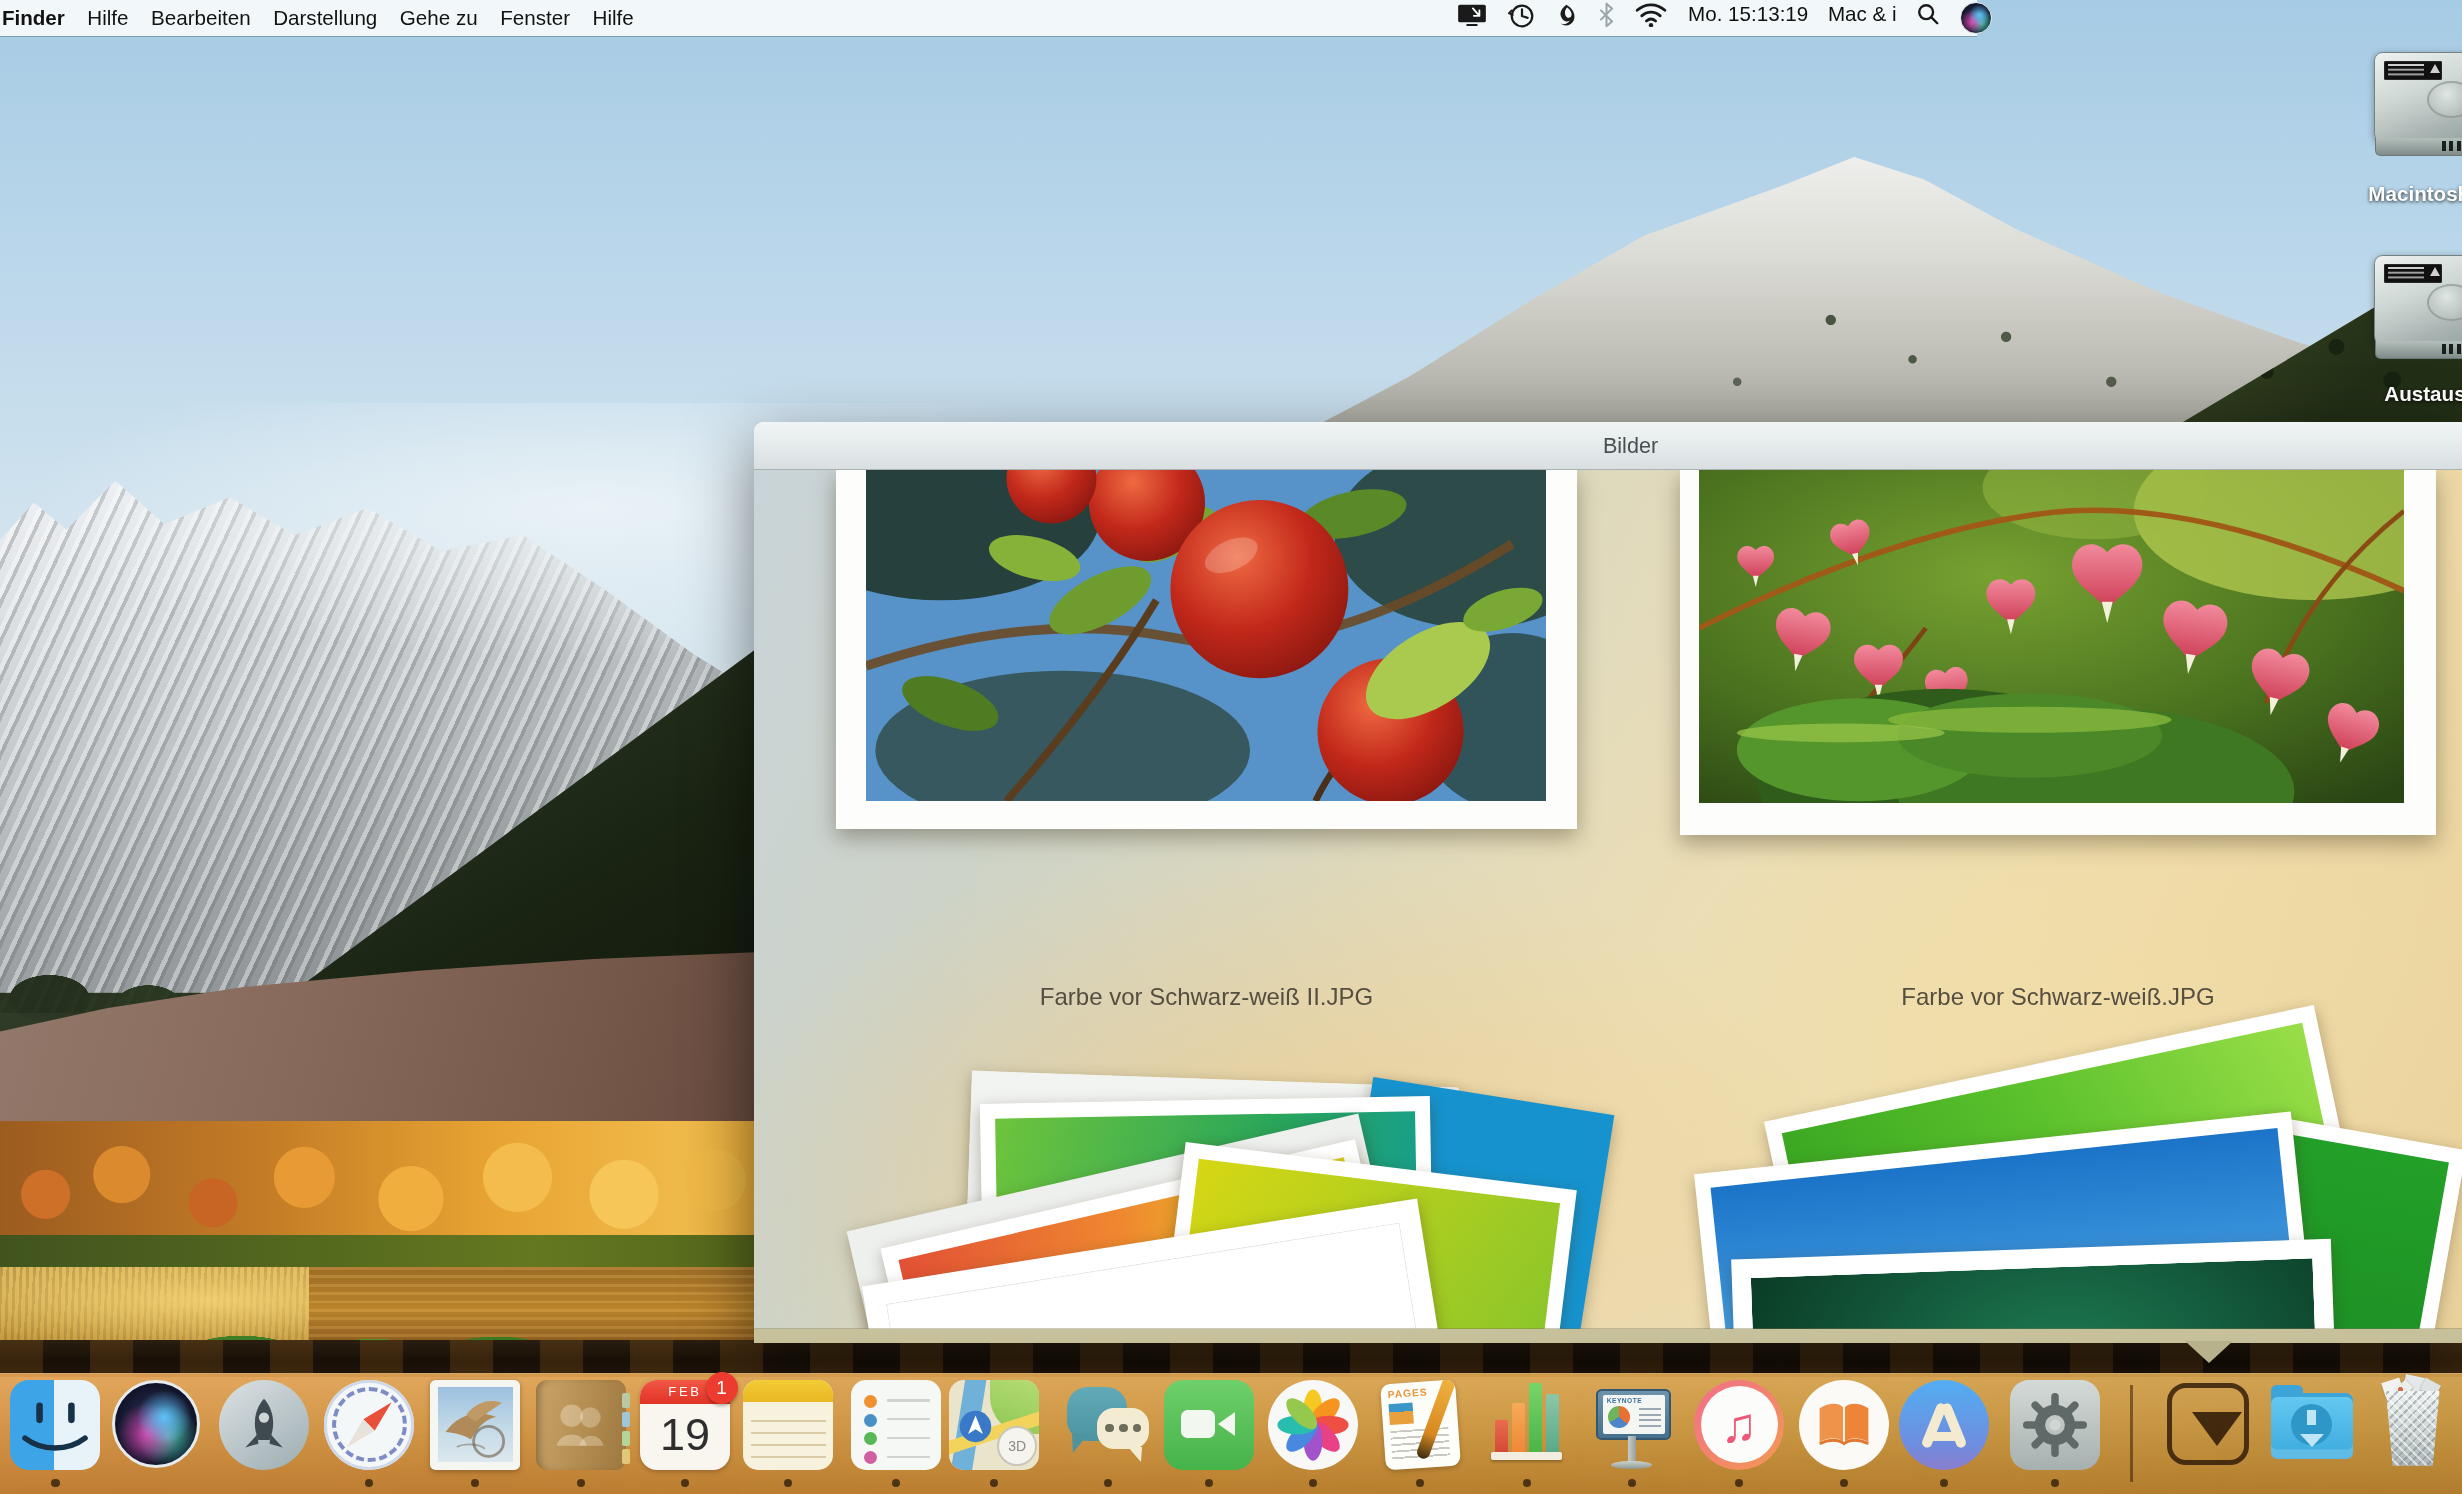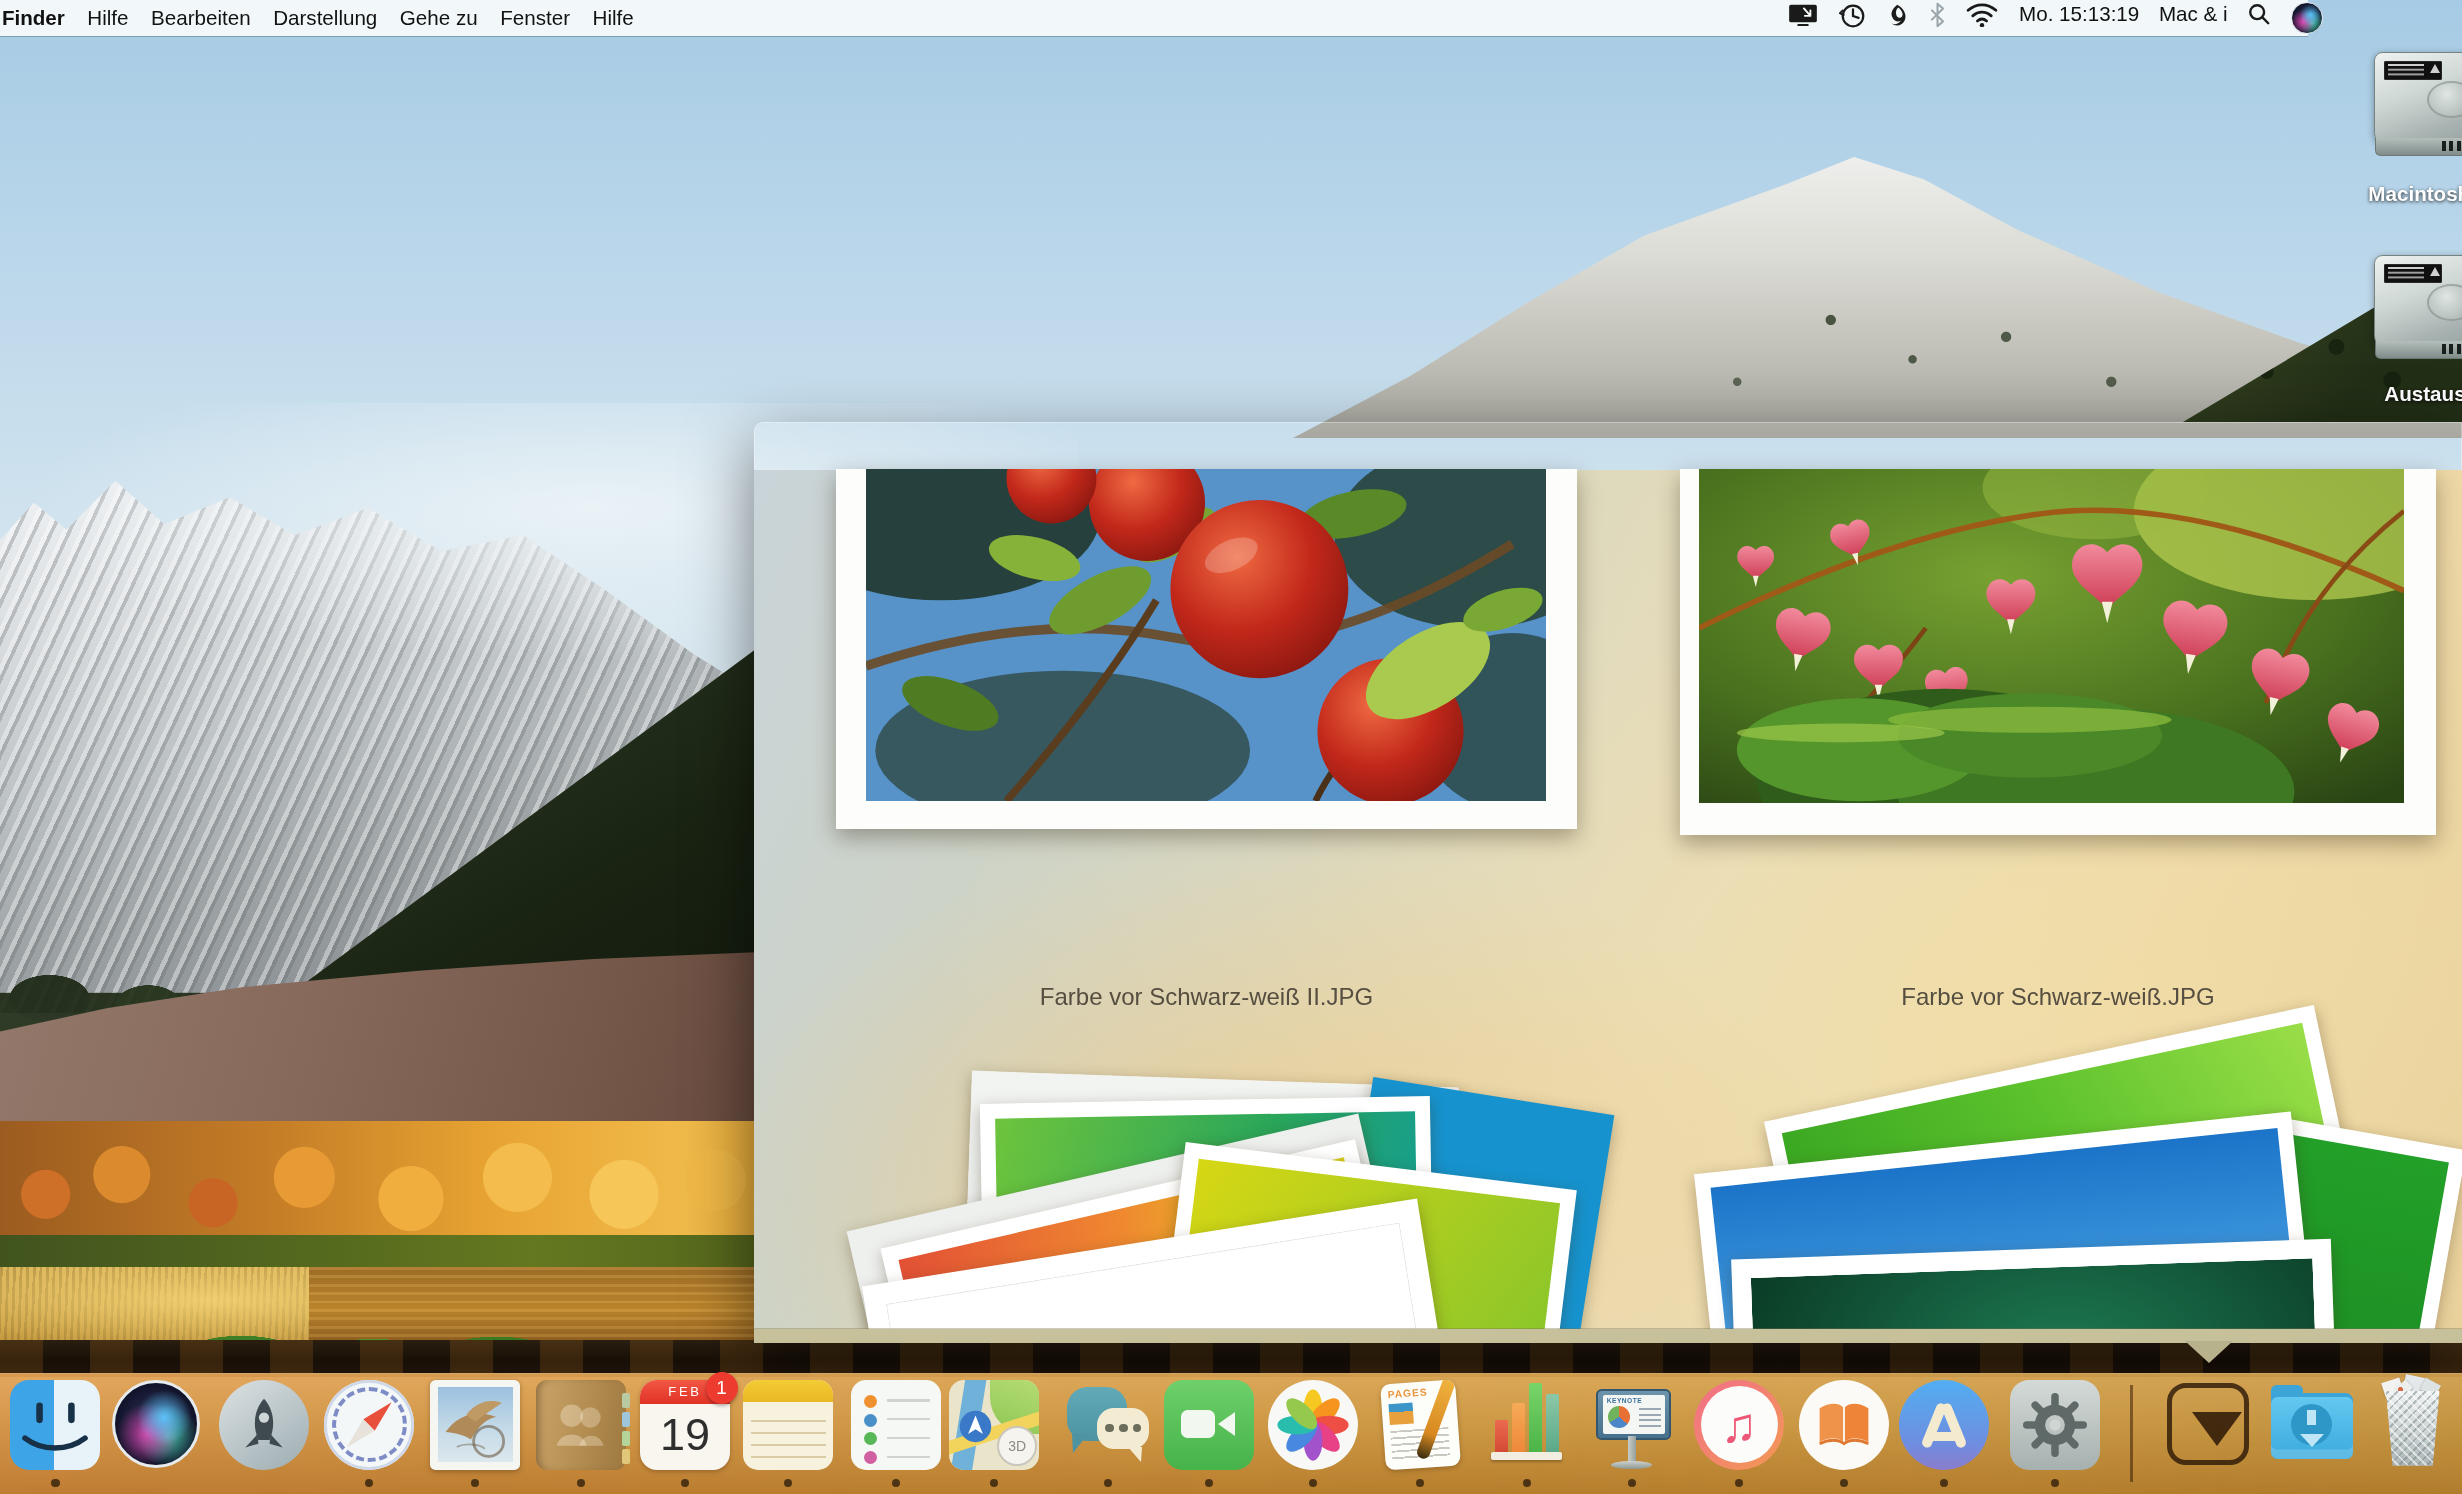--- a/index.html
+++ b/index.html
@@ -74,21 +74,21 @@
   #lake{position:absolute;left:309px;top:1267px;width:452px;height:105px;
     background:
       repeating-linear-gradient(180deg, rgba(250,200,110,.22) 0 2.8px, transparent 2.8px 8.4px),
       linear-gradient(180deg,#9c6c26,#ba842c 40%,#8c5c1e 72%,#5e3c14 100%)}
   #shore{position:absolute;left:0;top:1340px;width:2462px;height:37px;
     background:
       repeating-linear-gradient(90deg, rgba(224,142,42,.16) 0 43px, transparent 43px 90px),
       linear-gradient(180deg,#2a1e10,#170f07 55%,#20140a 100%)}
 
   
-  #menubar{position:absolute;left:0;top:0;width:2308px;height:36px;
+  #menubar{position:absolute;left:0;top:0;width:1977px;height:36px;
     background:rgba(247,251,252,.93);box-shadow:0 0.9px 0 rgba(70,90,100,.45);
     display:flex;align-items:center;font-size:20.6px;color:#121212;z-index:40}
   #menus-left{display:flex;align-items:center;gap:22.5px;padding-left:1.9px;white-space:nowrap}
   .menu-item{cursor:default}
   .menu-app{font-weight:bold}
   #menus-right{margin-left:auto;display:flex;align-items:flex-start;gap:19.7px;white-space:nowrap}
   .st-ic{display:flex;align-items:center;justify-content:center}
   #mb-clock,#mb-user{font-size:20.6px;color:#111}
   #siri-orb{width:30px;height:30px;border-radius:50%;margin-right:-15px;
     background:
@@ -520,20 +520,23 @@
               <use href="#petal" transform="rotate(-20)" fill="#d81f75"></use>
               <use href="#petal" transform="rotate(20)" fill="#d81f75"></use>
               <use href="#petal" transform="scale(1.02)" fill="#b8145e"></use>
             </g>
           </svg>
         </div>
       </div>
     </div>
   </div>
 
+  <div id="popup-header">
+    <span id="popup-title">Bilder</span>
+  </div>
   <div id="popup-footer"></div>
 </div>
 <div id="popup-tail"></div>
 
 <div id="dock">
 
   <div class="dock-item" style="left:10.3px">
     <div class="dock-art ic-finder">
       <svg width="90" height="90" viewBox="0 0 96 96">
         <rect x="28" y="24" width="7" height="22" rx="3.5" fill="#173248"></rect>

